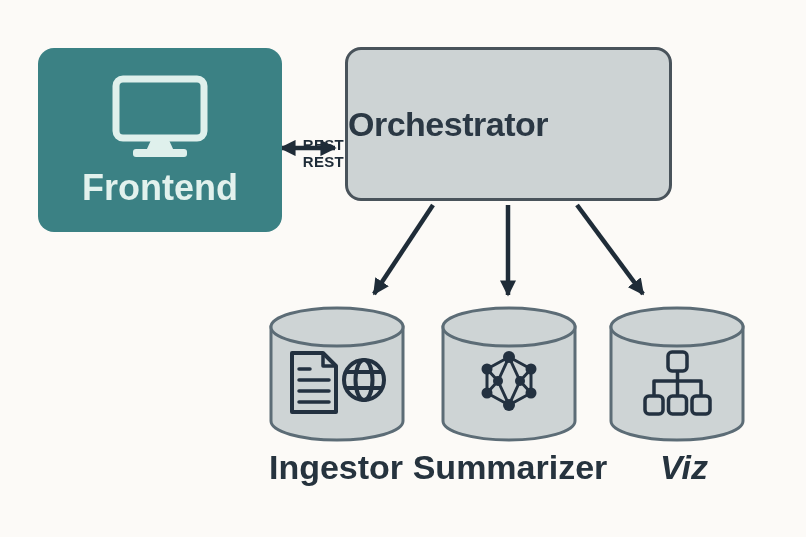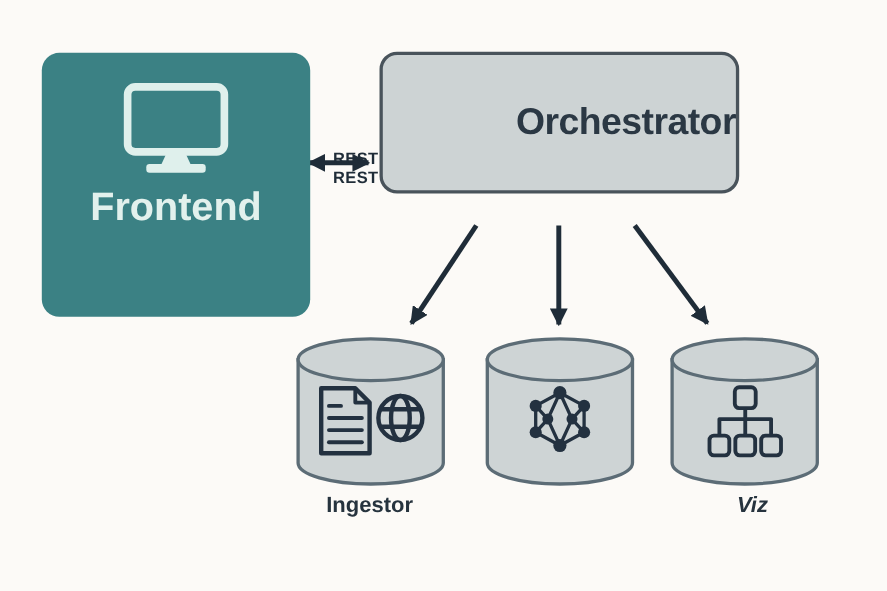--- a/index.html
+++ b/index.html
@@ -5,49 +5,49 @@
   html,body { margin:0; padding:0; background:#fcfaf7; }
   .canvas {
     position:relative; width:806px; height:537px;
     background:#fcfaf7; overflow:hidden;
     font-family:"Liberation Sans", sans-serif;
   }
   .layer { position:absolute; left:0; top:0; }
 
   
   .frontend-box {
-    position:absolute; left:38px; top:48px; width:244px; height:240px;
+    position:absolute; left:38px; top:48px; width:244px; height:184px;
     background:#3b8184; border-radius:16px;
   }
   .frontend-box .icon-wrap { position:absolute; left:74px; top:27px; }
   .frontend-label {
     position:absolute; left:0; top:119px; width:100%;
     text-align:center; color:#e2f1ed; font-size:36px; font-weight:bold;
   }
 
   
   .orchestrator-box {
-    position:absolute; left:345px; top:47px; width:327px; height:129px;
+    position:absolute; left:345px; top:47px; width:327px; height:154px;
     box-sizing:border-box; background:#cdd3d4;
     border:3.5px solid #49535b; border-radius:16px;
-    display:flex; align-items:center; justify-content:flex-end;
+    display:flex; align-items:center; justify-content:flex-start;
   }
   .orchestrator-label { color:#2b3844; font-size:34px; font-weight:bold; letter-spacing:-0.5px; }
 
   
   .link-label {
     position:absolute; left:272px; top:97px; width:72px;
     text-align:right; color:#1f2c38; font-size:15px; font-weight:bold;
     line-height:17px; letter-spacing:0.3px;margin-top:39px;
   }
 
   
   .service-label {
     position:absolute; top:448px; transform:translateX(-50%);
-    color:#26333e; font-size:20px; font-weight:bold; white-space:nowrap;
+    color:#26333e; font-size:34px; font-weight:bold; white-space:nowrap;
   }
   .service-label.ingestor   { left:336px; }
   .service-label.summarizer { left:510px; }
   .service-label.viz        { left:684px;font-style:italic; }
 </style>
 </head>
 <body>
 
 <div class="canvas">
 
@@ -136,15 +136,16 @@
   <div class="orchestrator-box">
     <span class="orchestrator-label">Orchestrator</span>
   </div>
 
   <div class="link-label">
     <div>REST</div>
     <div>REST</div>
   </div>
 
   <div class="service-label ingestor">Ingestor</div>
+  <div class="service-label summarizer">Summarizer</div>
   <div class="service-label viz">Viz</div>
 
 </div>
 
 </body></html>

